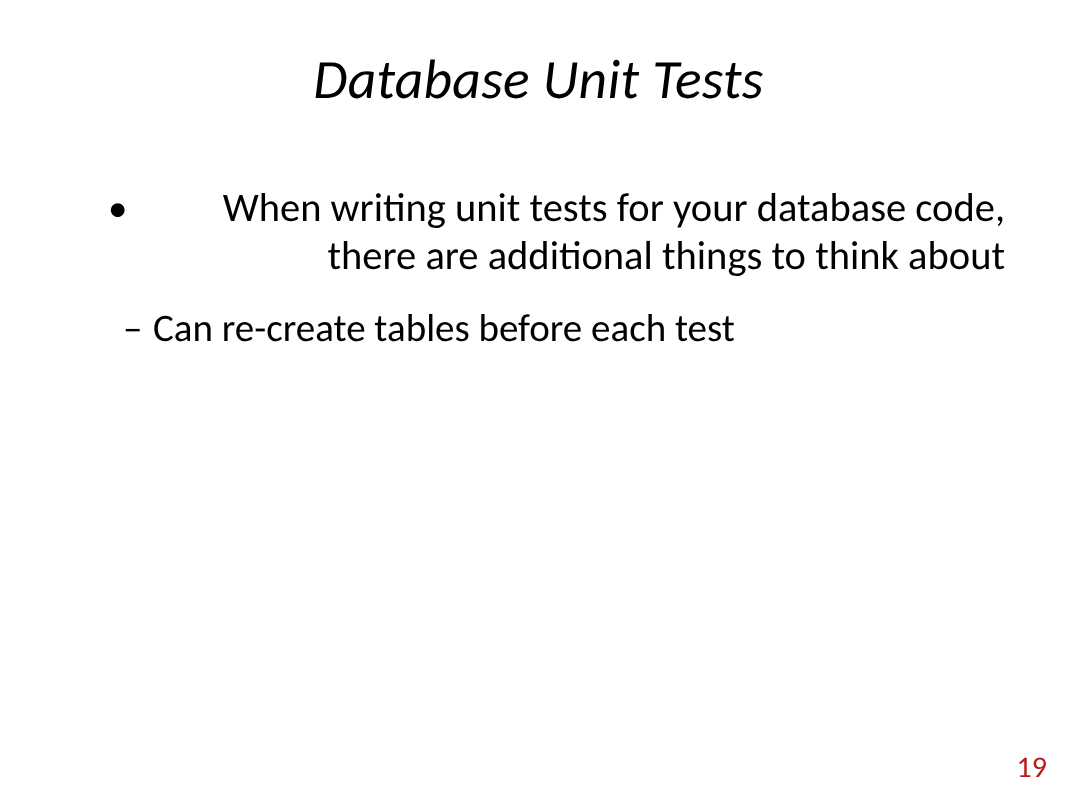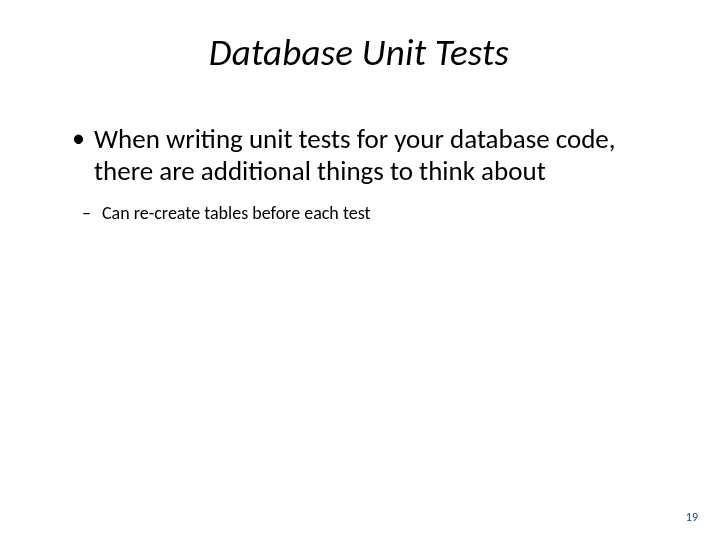--- a/index.html
+++ b/index.html
@@ -17,20 +17,21 @@
       font-weight: 400;
       text-align: center;
       margin-top: 6px;
       margin-bottom: 48px;
       letter-spacing: 0.2px;
       font-style: italic;
     }
     .bullets {
       list-style: none;
       padding-left: 24px;
+      text-align: right;
     }
     .bullets > li {
       position: relative;
       font-size: 27px;
       line-height: 1.18;
       margin-bottom: 2px;
       padding-left: 22px;
     }
     .bullets > li::before {
       content: "•";
@@ -39,37 +40,37 @@
       top: 0;
       font-size: 26px;
     }
     .sub {
       list-style: none;
       padding-left: 34px;
       margin-top: 16px;
     }
     .sub > li {
       position: relative;
-      font-size: 18px;
+      font-size: 26px;
       line-height: 1.18;
       margin-bottom: 2px;
       padding-left: 20px;
     }
     .sub > li::before {
       content: "–";
       position: absolute;
       left: 0;
       top: 0;
     }
     .pagenum {
       position: absolute;
       bottom: 16px;
       right: 22px;
-      font-size: 12px;
-      color: #0c4a6e;
+      font-size: 20px;
+      color: #b91c1c;
     }
   </style>
 </head>
 <body>
 
 <h1 class="title">Database Unit Tests</h1>
 
 <ul class="bullets">
   <li>When writing unit tests for your database code, there are additional things to think about</li>
 </ul>

